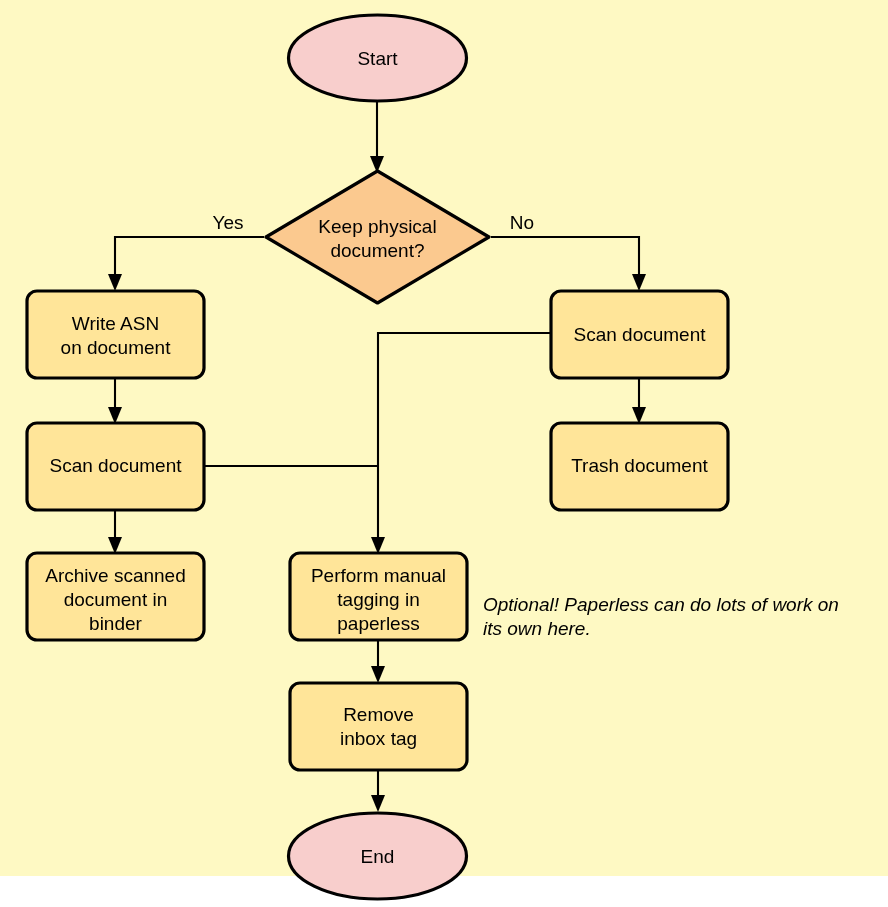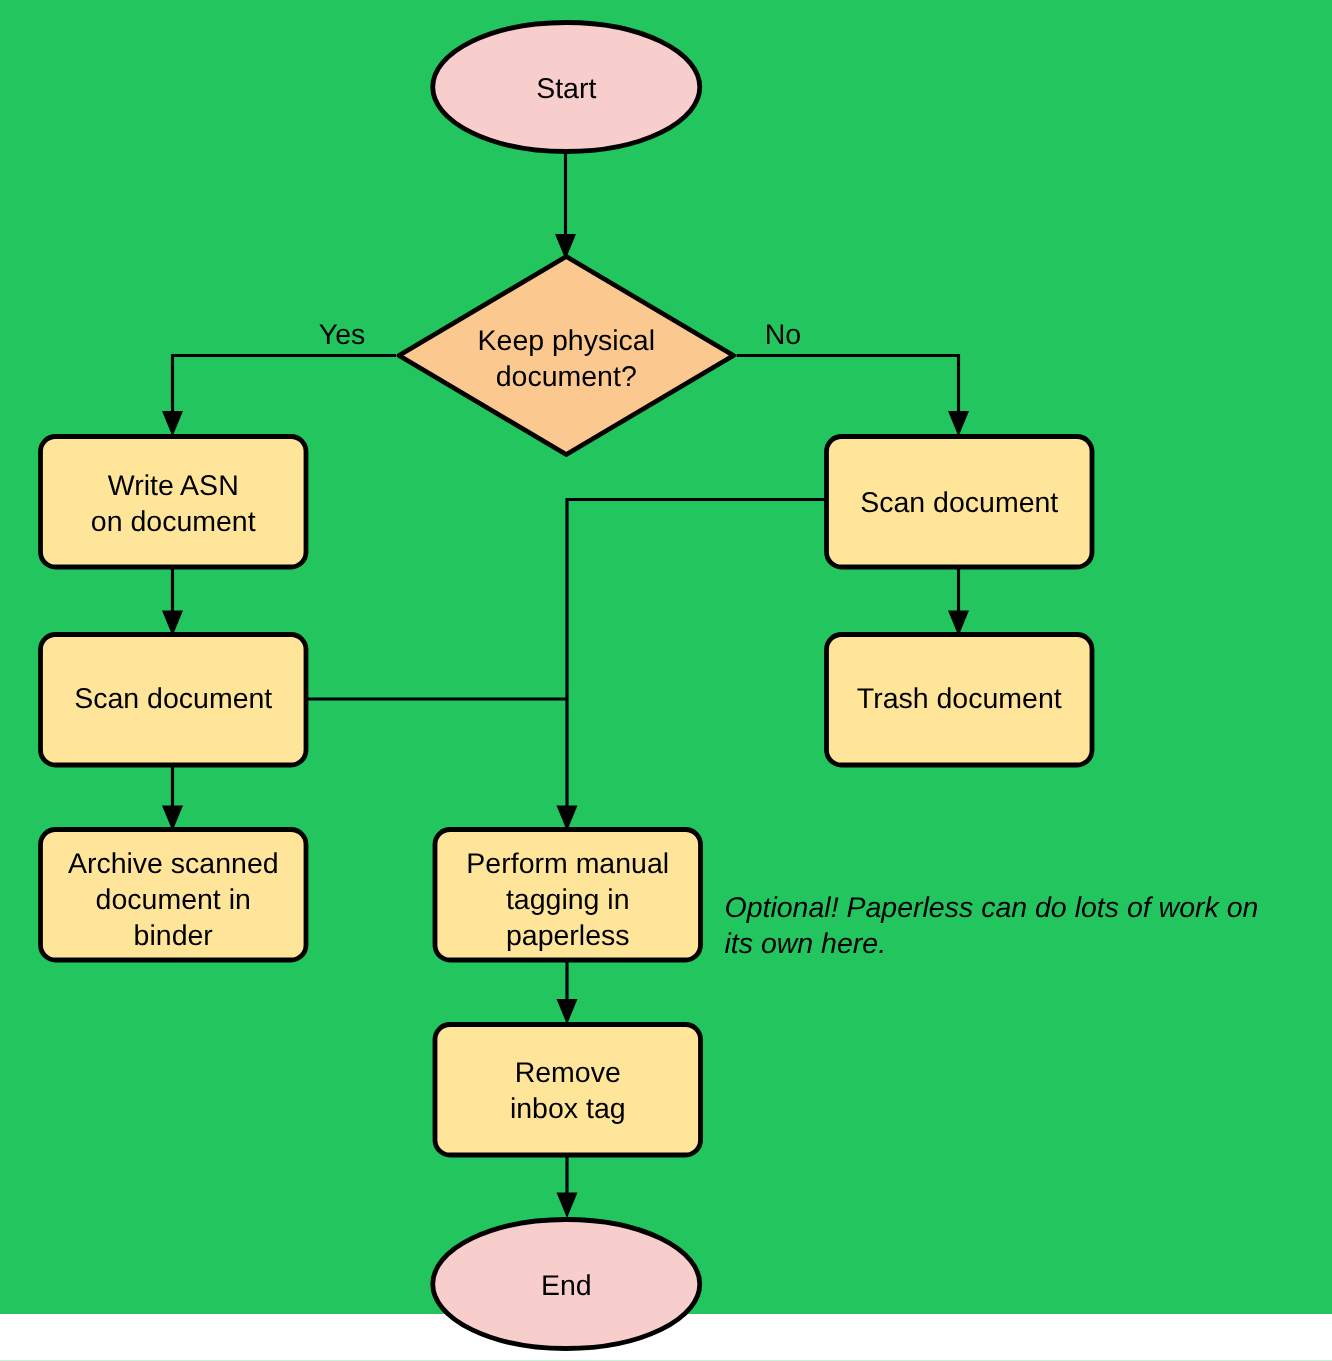--- a/index.html
+++ b/index.html
@@ -10,21 +10,21 @@
   body {
     width: 888px;
     height: 907px;
     font-family: "Liberation Sans", sans-serif;
     overflow: hidden;
   }
   #flowchart-root {
     position: relative;
     width: 888px;
     height: 876px;
-    background: #22c55e;
+    background: #fef9c3;
   }
   svg#flow-svg {
     display: block;
     width: 888px;
     height: 907px;
   }
   .node-shape {
     stroke: #000000;
     stroke-width: 3.2;
     stroke-linejoin: round;

